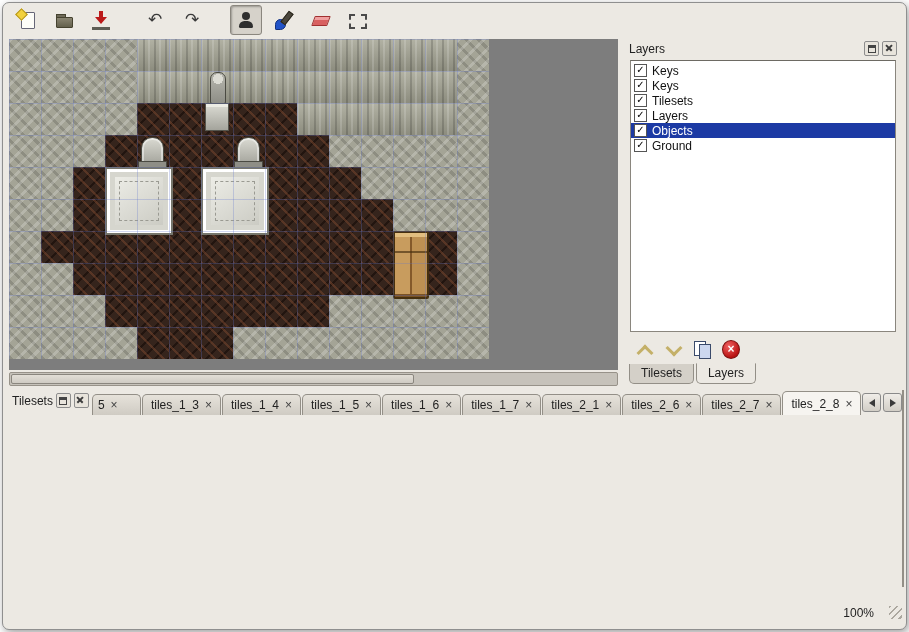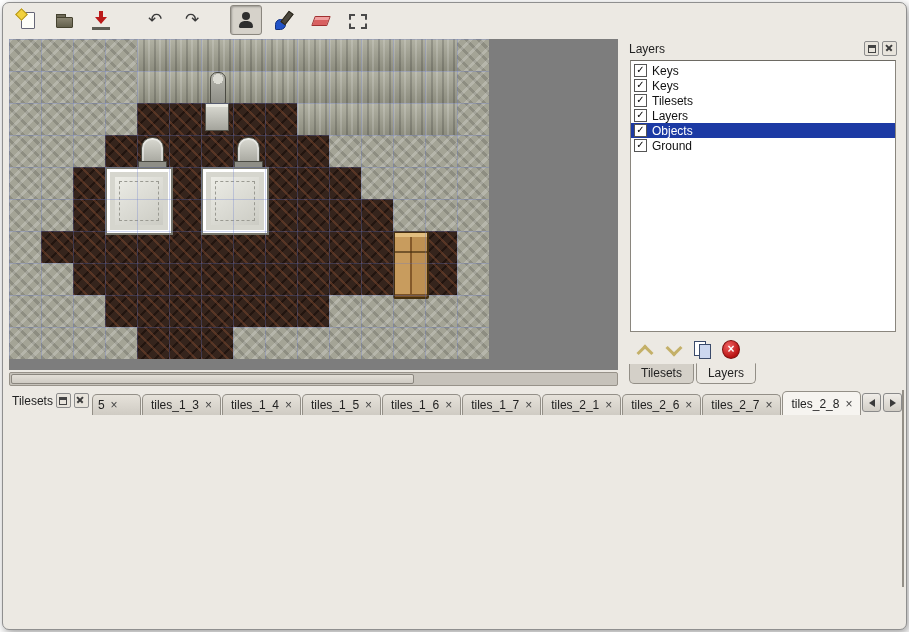--- a/index.html
+++ b/index.html
@@ -502,14 +502,18 @@
             <span class="tri tri-u"></span>
           </div>
         <div class="vthumb"></div>
         <div class="varrow bottom">
             <span class="tri tri-d"></span>
           </div>
       </div>
     </div>
   </div>
 
+  <div class="statusbar">
+    <span>100%</span>
+    <div class="grip"></div>
+  </div>
 
 </div>
 
 </body></html>

